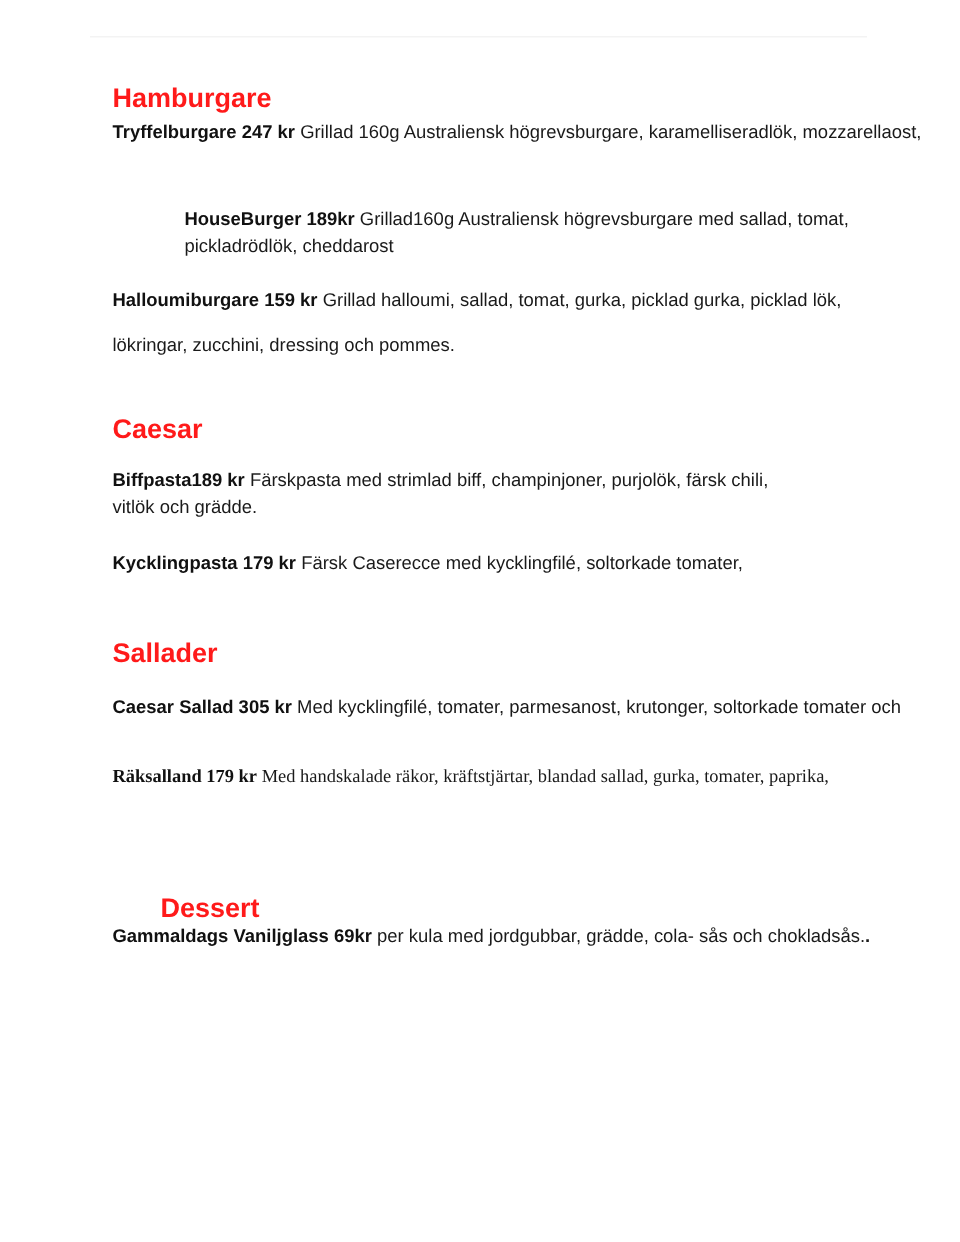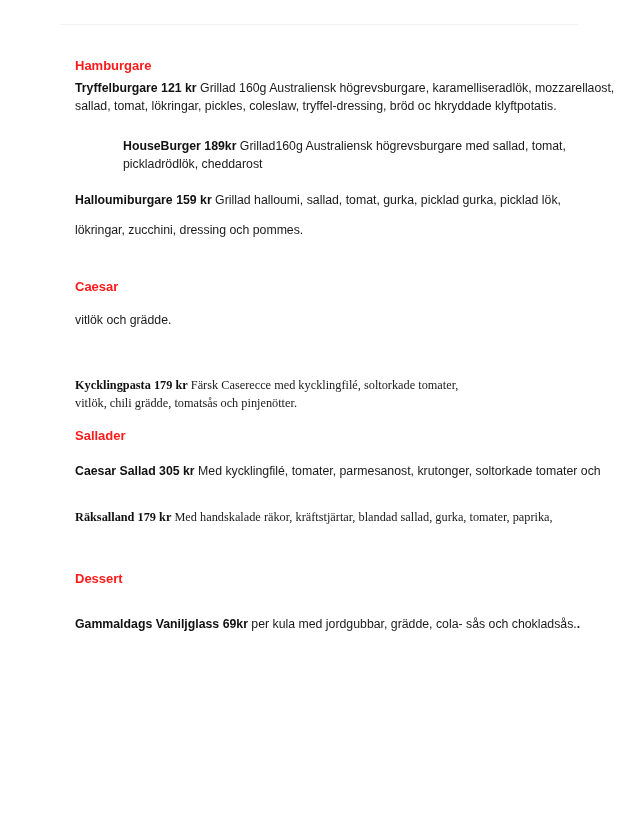--- a/index.html
+++ b/index.html
@@ -27,21 +27,21 @@
       position: absolute;
       left: 75px;
       top: 0;
       width: 560px;
     }
     .section-title {
       position: absolute;
       left: 0;
       color: #ff1a1a;
       font-weight: bold;
-      font-size: 13px;
+      font-size: 18px;
       line-height: 15px;
       white-space: nowrap;
     }
     .item {
       position: absolute;
       left: 0;
       font-size: 12.3px;
       line-height: 18px;
       color: #1a1a1a;
     }
@@ -60,54 +60,53 @@
 </head>
 <body>
 
 <div class="top-rule"></div>
 
 <div class="menu">
 
   <div class="section-title" style="top:58px;">Hamburgare</div>
 
   <div class="item" style="top:79px;">
-    <span class="line"><span class="name">Tryffelburgare 121 kr</span><span> Grillad 160g Australiensk högrevsburgare, karamelliseradlök, mozzarellaost,</span></span>
-    <span class="line">sallad, tomat, lökringar, pickles, coleslaw, tryffel-dressing, bröd oc hkryddade klyftpotatis.</span>
+    <span class="line"><span class="name">Tryffelburgare 247 kr</span><span> Grillad 160g Australiensk högrevsburgare, karamelliseradlök, mozzarellaost,</span></span>
   </div>
 
   <div class="item" style="top:137px;margin-left:48px;">
     <span class="line"><span class="name">HouseBurger 189kr</span><span> Grillad160g Australiensk högrevsburgare med sallad, tomat,</span></span>
     <span class="line">pickladrödlök, cheddarost</span>
   </div>
 
   <div class="item" style="top:191px;">
     <span class="line"><span class="name">Halloumiburgare 159 kr</span><span> Grillad halloumi, sallad, tomat, gurka, picklad gurka, picklad lök,</span></span>
     <span class="line" style="margin-top:12px;">lökringar, zucchini, dressing och pommes.</span>
   </div>
 
   <div class="section-title" style="top:279px;">Caesar</div>
 
   <div class="item" style="top:311px;">
+    <span class="line"><span class="name">Biffpasta189 kr</span><span> Färskpasta med strimlad biff, champinjoner, purjolök, färsk chili,</span></span>
     <span class="line">vitlök och grädde.</span>
   </div>
 
-  <div class="item" style="top:376px;font-family:Liberation Serif, serif;">
+  <div class="item" style="top:366px;">
     <span class="line"><span class="name">Kycklingpasta 179 kr</span><span> Färsk Caserecce med kycklingfilé, soltorkade tomater,</span></span>
-    <span class="line">vitlök, chili grädde, tomatsås och pinjenötter.</span>
   </div>
 
   <div class="section-title" style="top:428px;">Sallader</div>
 
   <div class="item" style="top:462px;">
     <span class="line"><span class="name">Caesar Sallad 305 kr</span><span> Med kycklingfilé, tomater, parmesanost, krutonger, soltorkade tomater och</span></span>
   </div>
 
   <div class="item" style="top:508px;font-family:Liberation Serif, serif;">
     <span class="line"><span class="name">Räksalland 179 kr</span><span> Med handskalade räkor, kräftstjärtar, blandad sallad, gurka, tomater, paprika,</span></span>
   </div>
 
-  <div class="section-title" style="top:571px;">Dessert</div>
+  <div class="section-title" style="top:598px;margin-left:32px;">Dessert</div>
 
   <div class="item" style="top:615px;">
     <span class="line"><span class="name">Gammaldags Vaniljglass 69kr</span><span> per kula med jordgubbar, grädde, cola- sås och chokladsås.</span><span class="trail">.</span></span>
   </div>
 
 </div>
 
 </body></html>

